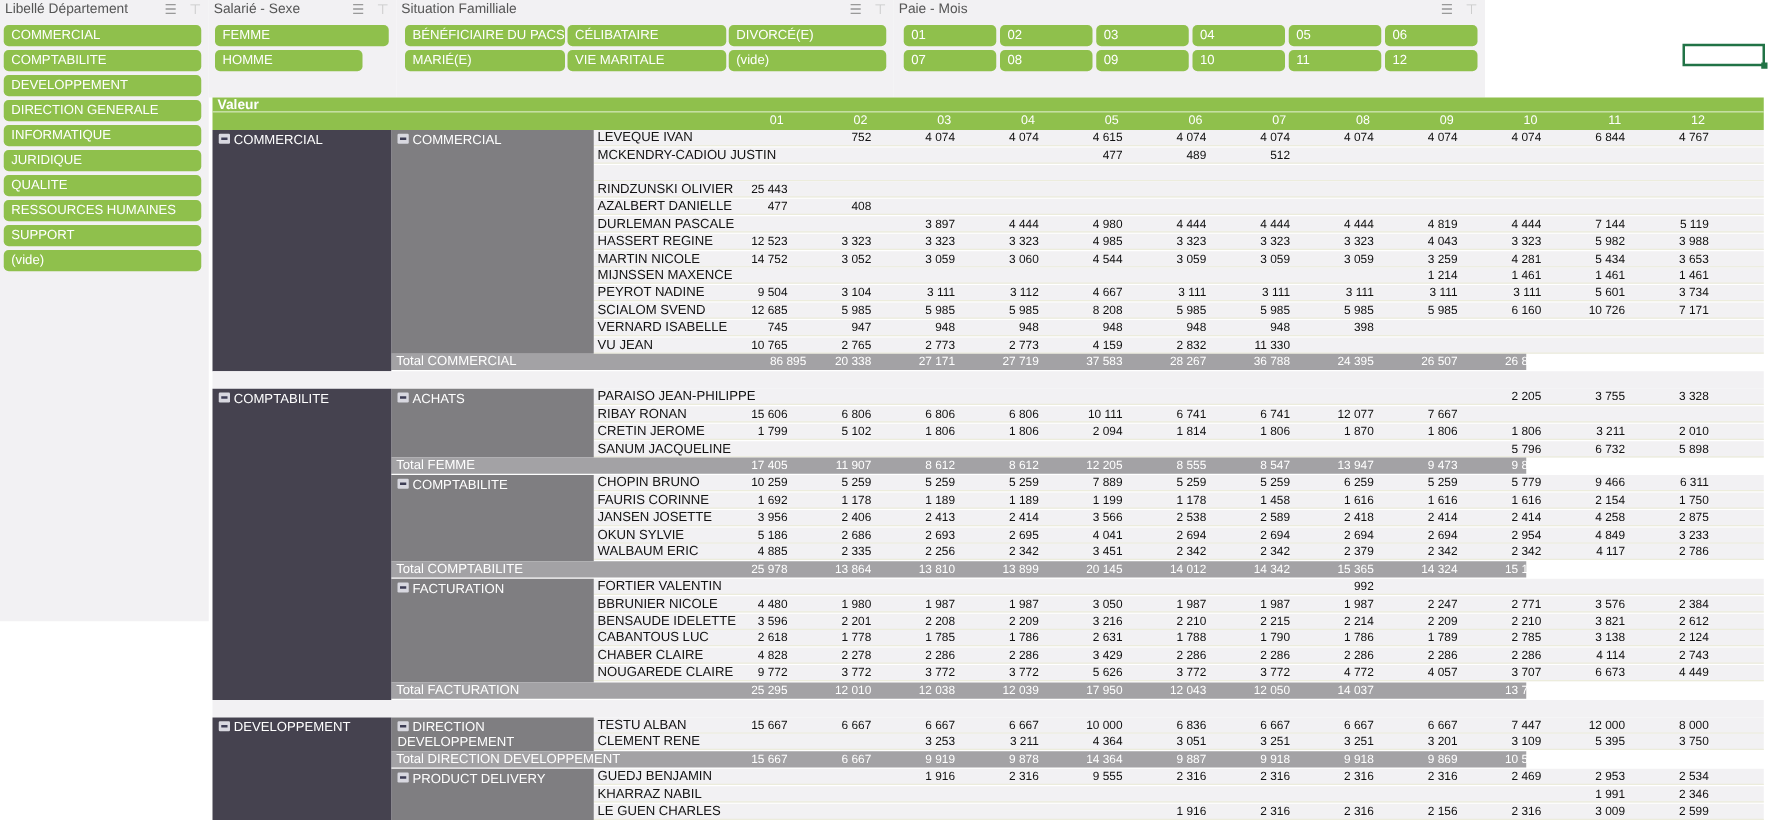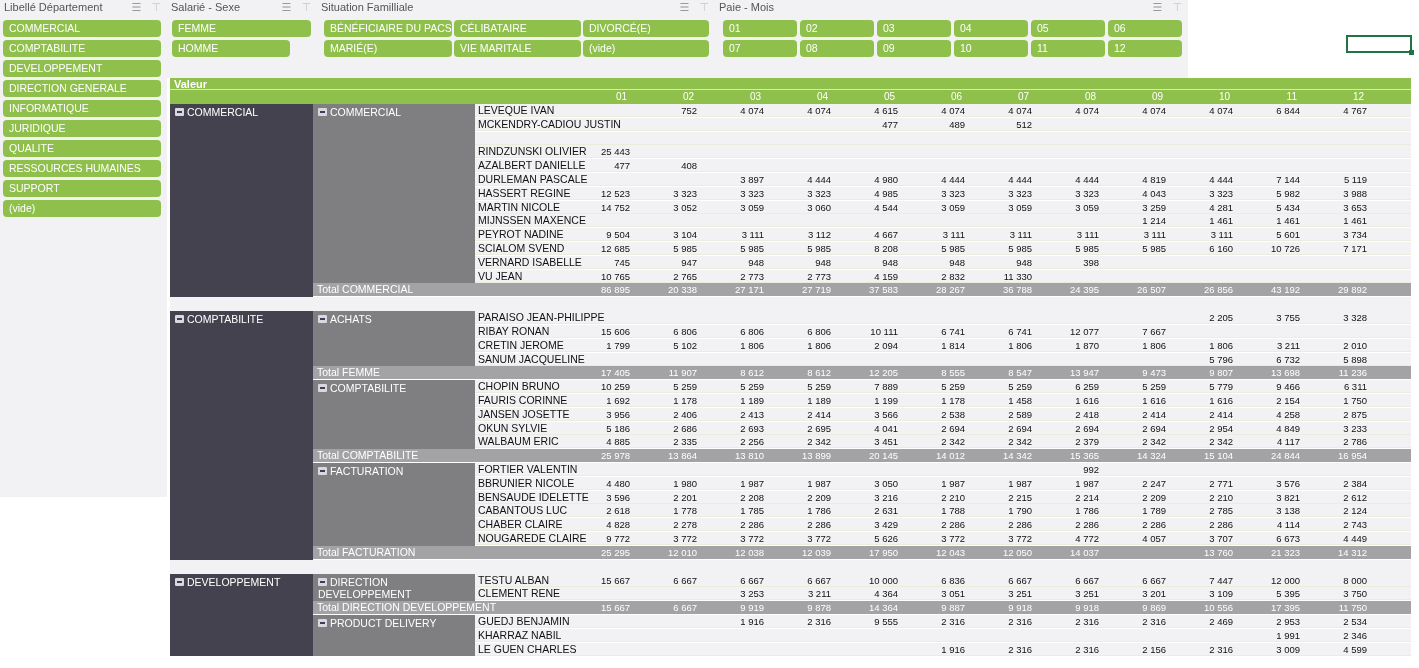--- a/index.html
+++ b/index.html
@@ -17,21 +17,21 @@
   .pv-months { position: absolute; left: 170px; top: 90px; width: 1241px; height: 14px; background: #8fc04c; }
   .pv-months span { position: absolute; top: 1px; width: 67px; text-align: right; font-size: 10px; color: #fff; padding-right: 10px; }
 
   .dept { position: absolute; left: 170px; width: 143px; background: #45424f; color: #fff; font-size: 10.5px; padding: 2px 0 0 5px; }
   .sub { position: absolute; left: 313px; width: 162px; background: #7f7e81; color: #fff; font-size: 10.5px; padding: 2px 0 0 5px; }
   .mi { display: inline-block; width: 9px; height: 8px; background: #d8d8e0; margin-right: 3px; position: relative; top: 0px; border-radius: 1px; }
   .mi::after { content: ""; position: absolute; left: 2px; top: 3px; width: 5px; height: 2px; background: #3d3d55; }
   .row { position: absolute; left: 475px; width: 936px; height: 13px; background: #f2f1f3; font-size: 10px; color: #111; border-bottom: 1px solid #ececdc; }
   .row .nm { position: absolute; left: 3px; top: 0; font-size: 10.5px; }
   .row .v { position: absolute; top: 1px; width: 60px; text-align: right; font-size: 9.5px; }
-  .tot { position: absolute; left: 313px; width: 1098px; height: 13px; background: #a3a2a5; color: #fff; font-size: 10.5px; }
+  .tot { position: absolute; left: 313px; width: 908px; height: 13px; background: #a3a2a5; color: #fff; font-size: 10.5px; }
   .tot .lbl { position: absolute; left: 4px; top: 0; }
   .tot .v { position: absolute; top: 1px; width: 60px; text-align: right; font-size: 9.5px; }
   .gtot { position: absolute; left: 170px; width: 1241px; height: 14px; background: #f2f1f3; }
 </style>
 </head>
 <body>
 
 <div class="slicer" style="left:0;top:0;width:167px;height:497px;">
   <div class="slicer-head">
     <span>Libellé Département</span>
@@ -250,21 +250,21 @@
       <span class="v" style="left: 162px;">2 765</span>
       <span class="v" style="left: 229px;">2 773</span>
       <span class="v" style="left: 296px;">2 773</span>
       <span class="v" style="left: 363px;">4 159</span>
       <span class="v" style="left: 430px;">2 832</span>
       <span class="v" style="left: 497px;">11 330</span>
     </div>
     <div class="sub" style="top: 104px; height: 179.4px;"><span class="mi"></span><span>COMMERCIAL</span></div>
     <div class="tot" style="top: 283.4px;">
       <span class="lbl">Total COMMERCIAL</span>
-      <span class="v" style="left: 257px;">86 895</span>
+      <span class="v" style="left: 272px;">86 895</span>
       <span class="v" style="left: 324px;">20 338</span>
       <span class="v" style="left: 391px;">27 171</span>
       <span class="v" style="left: 458px;">27 719</span>
       <span class="v" style="left: 525px;">37 583</span>
       <span class="v" style="left: 592px;">28 267</span>
       <span class="v" style="left: 659px;">36 788</span>
       <span class="v" style="left: 726px;">24 395</span>
       <span class="v" style="left: 793px;">26 507</span>
       <span class="v" style="left: 860px;">26 856</span>
       <span class="v" style="left: 927px;">43 192</span>
@@ -578,17 +578,17 @@
       <span class="v" style="left: 832px;">2 346</span>
     </div>
     <div class="row" style="top: 642.6px;">
       <span class="nm">LE GUEN CHARLES</span>
       <span class="v" style="left: 430px;">1 916</span>
       <span class="v" style="left: 497px;">2 316</span>
       <span class="v" style="left: 564px;">2 316</span>
       <span class="v" style="left: 631px;">2 156</span>
       <span class="v" style="left: 698px;">2 316</span>
       <span class="v" style="left: 765px;">3 009</span>
-      <span class="v" style="left: 832px;">4 599</span>
+      <span class="v" style="left: 832px;">2 599</span>
     </div>
     <div class="sub" style="top: 615px; height: 41.4px;"><span class="mi"></span><span>PRODUCT DELIVERY</span></div>
     <div class="dept" style="top: 573.6px; height: 82.8px;"><span class="mi"></span><span>DEVELOPPEMENT</span></div>
   </div>
 
 </body></html>

